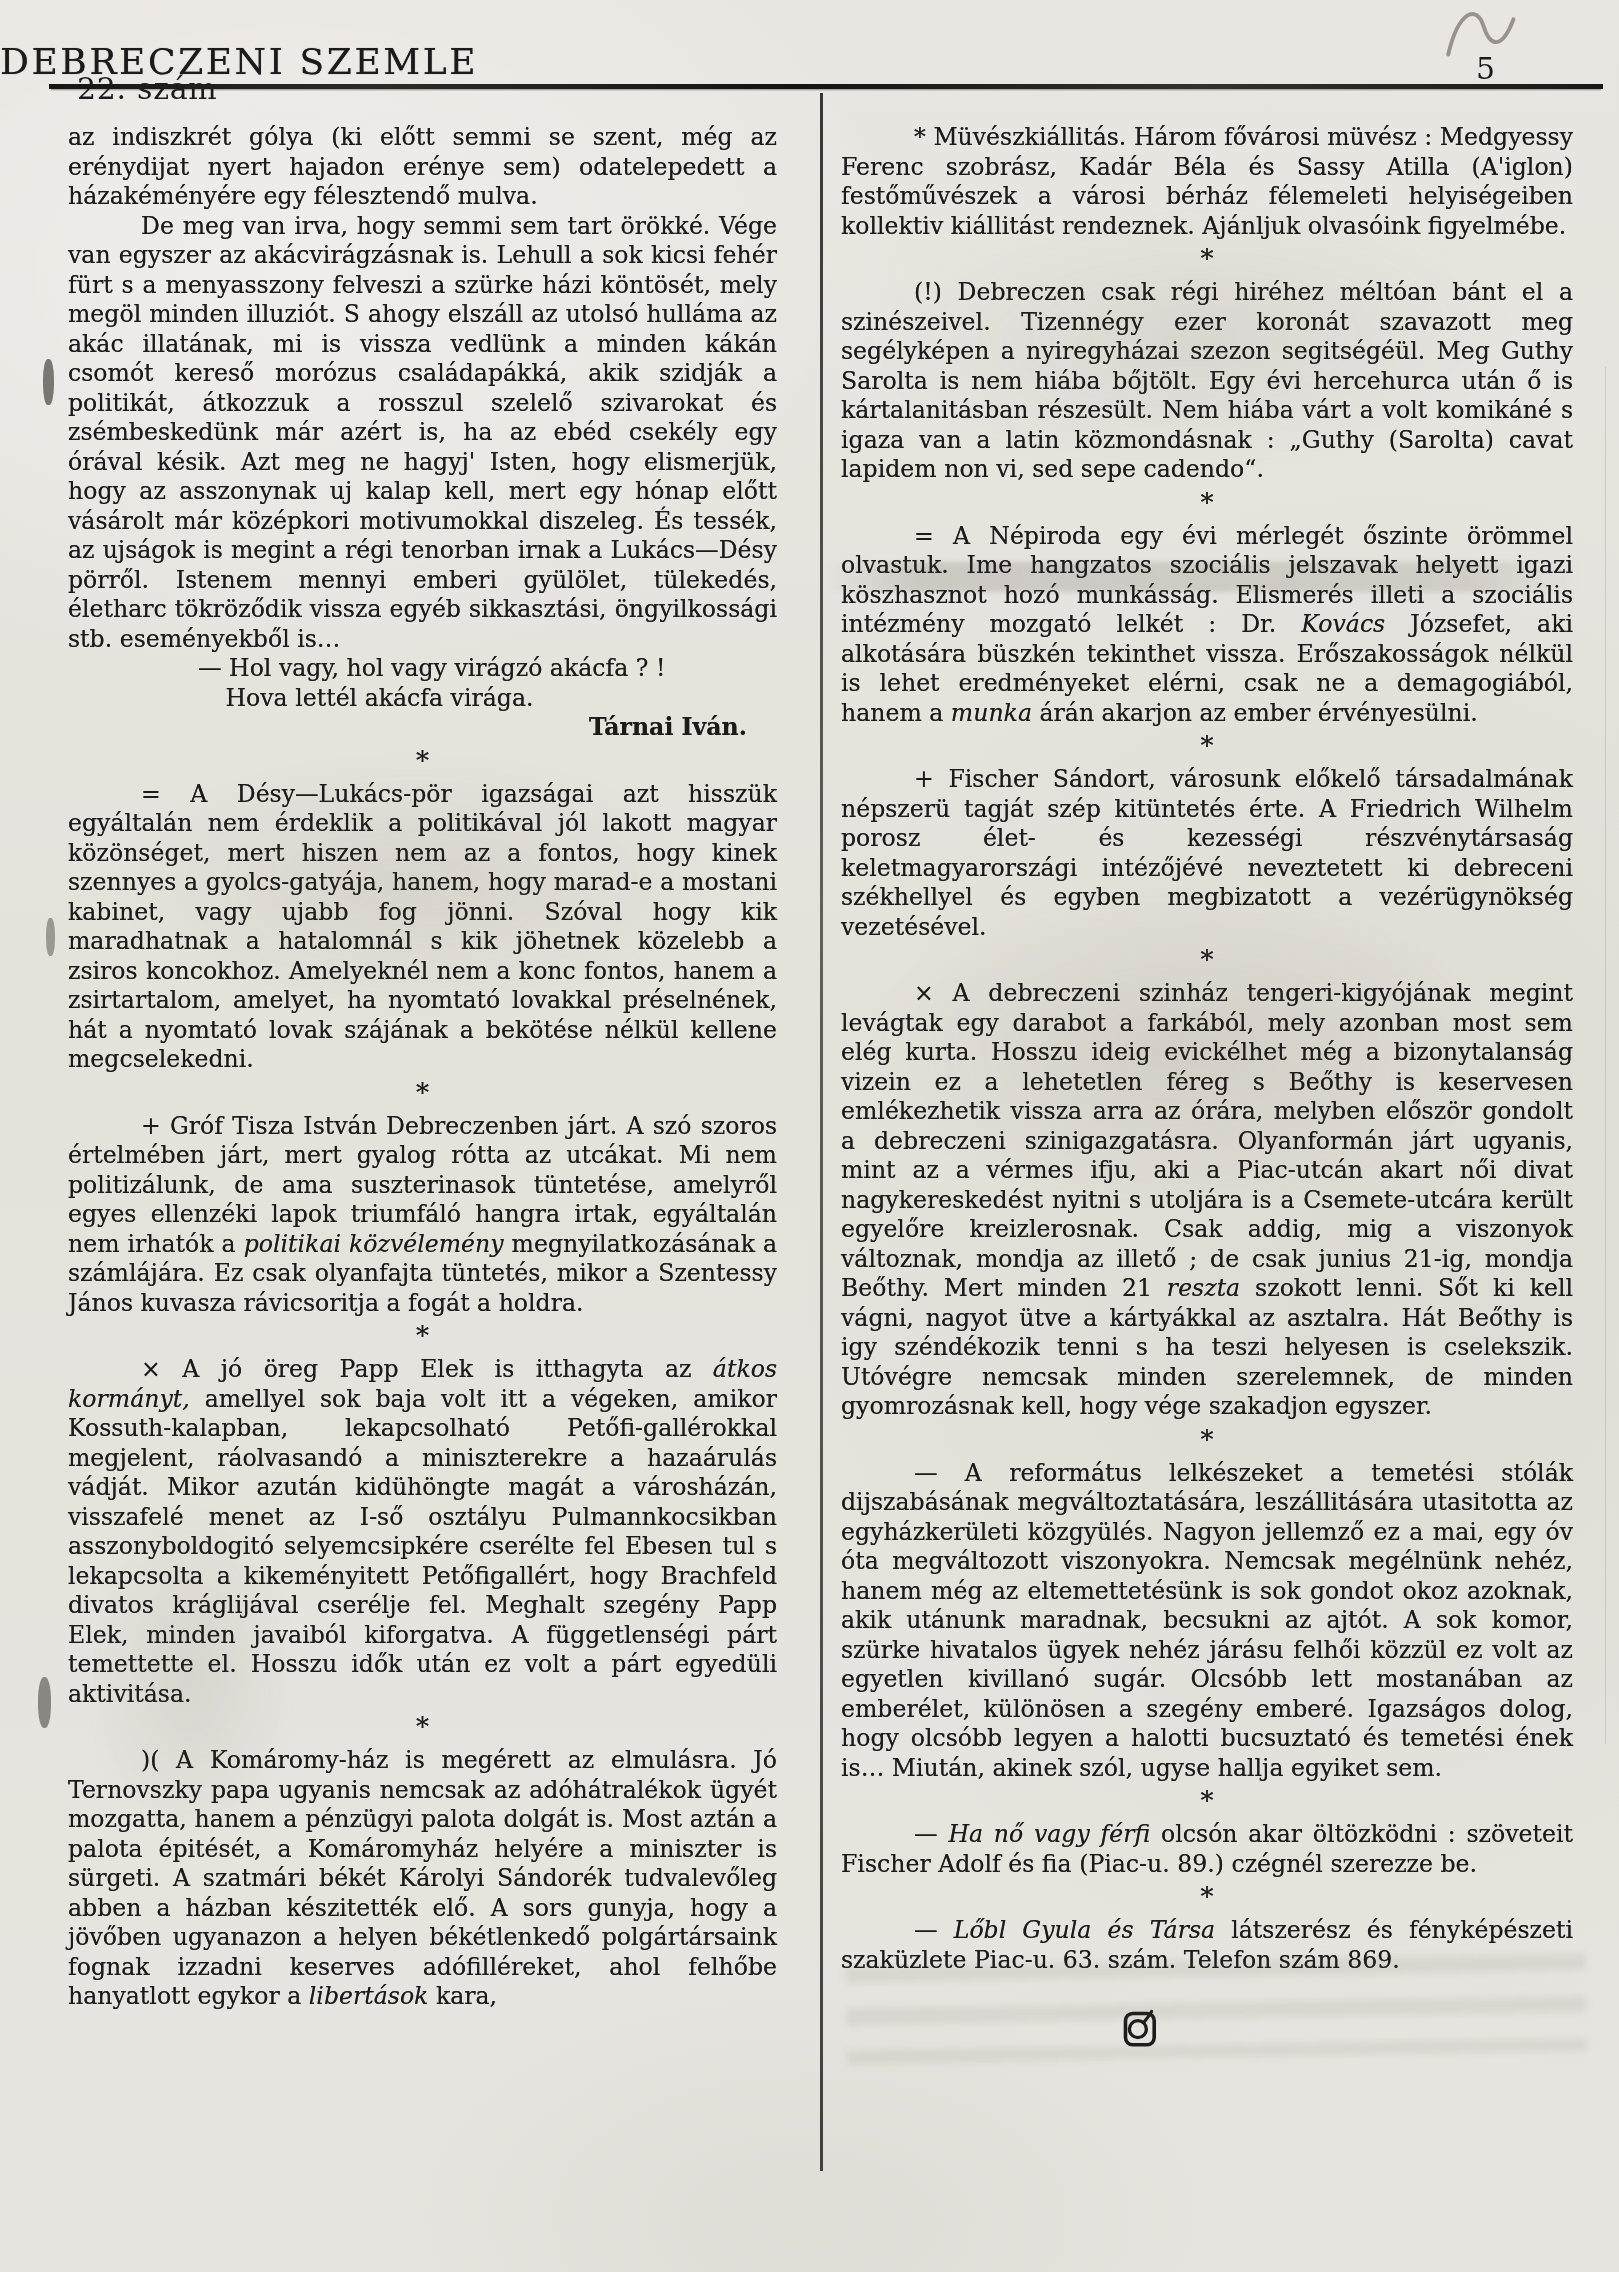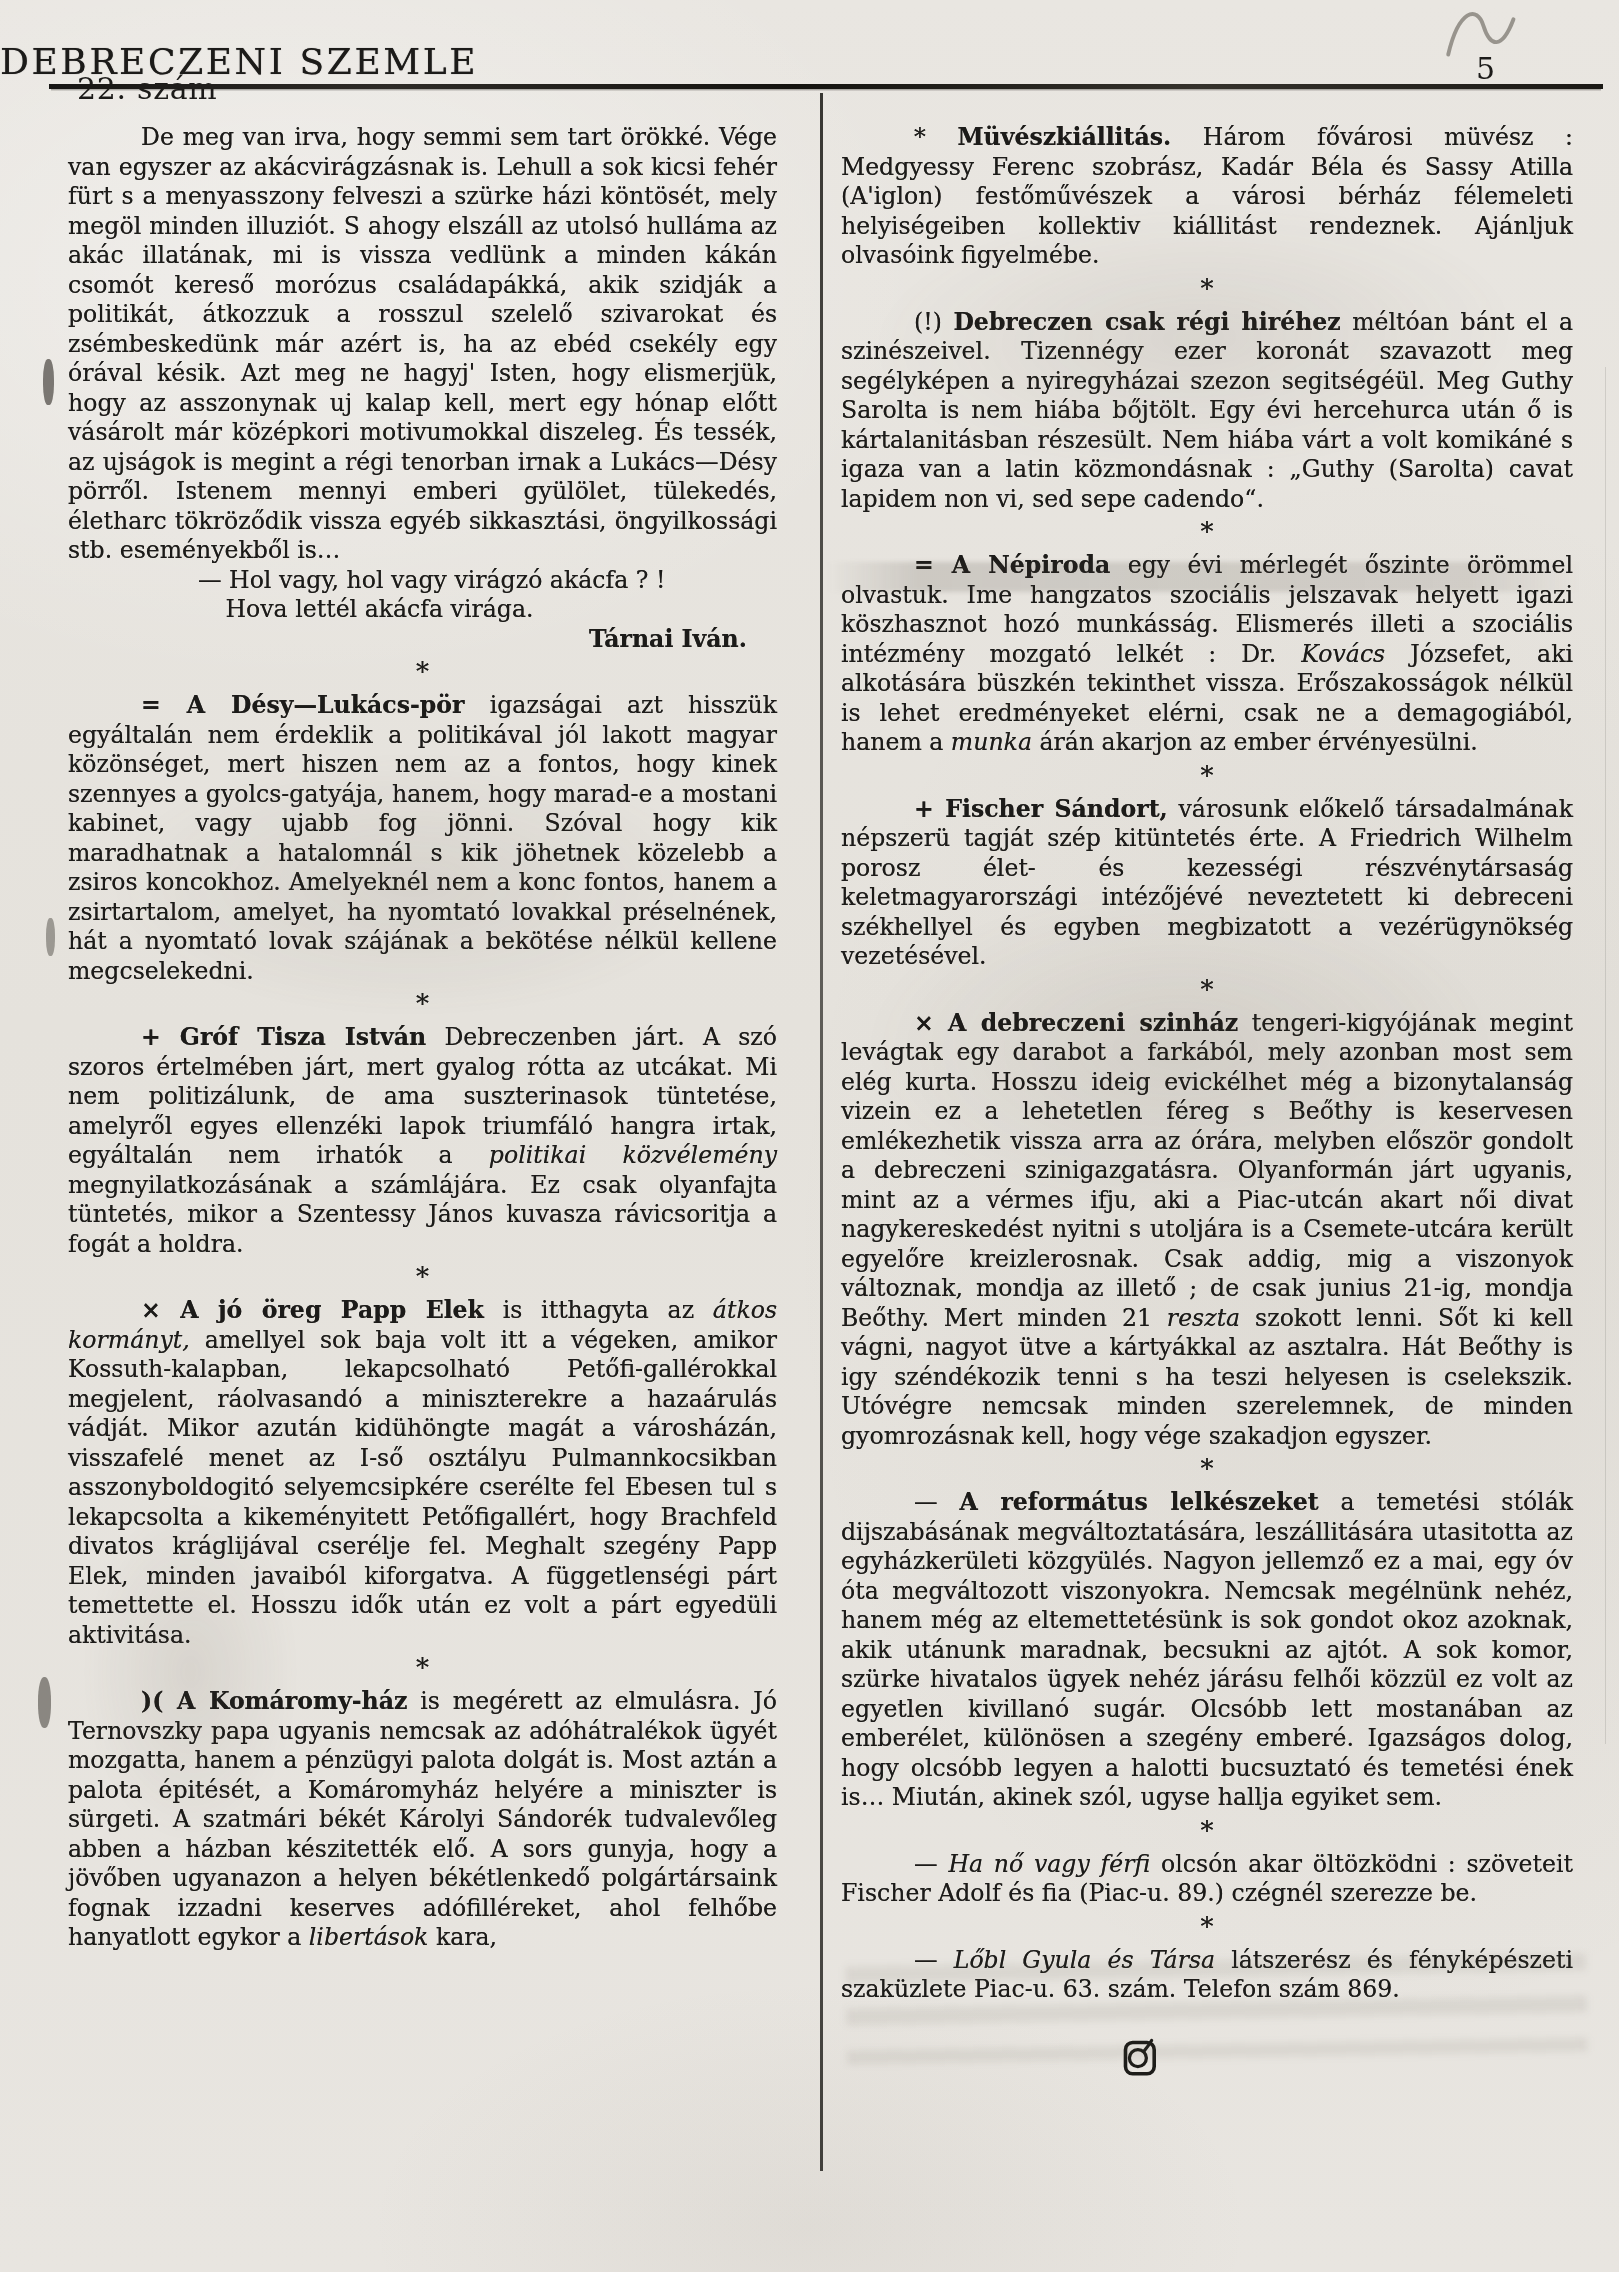--- a/index.html
+++ b/index.html
@@ -29,21 +29,21 @@
   .column-divider{position:absolute;left:820px;top:93px;width:2.6px;height:2078px;
     background:linear-gradient(180deg,rgba(25,24,20,.85) 0%,rgba(25,24,20,.65) 40%,rgba(25,24,20,.8) 100%);}
   .margin-line{position:absolute;left:1605px;top:367px;width:1.3px;height:1377px;background:rgba(40,36,30,.13);}
   
   .col{position:absolute;top:123px;font-size:23.6px;line-height:29.5px;
     text-shadow:0 0 0.4px rgba(28,27,24,.75);}
   .col-left{left:68px;width:709px;}
   .col-right{left:841px;width:732px;}
   .para{margin:0;text-align:justify;}
   .para.indent{text-indent:73px;}
-  .seg-bold{font-weight:bold;}
+  .seg-bold{font-weight:normal;}
   .seg-italic{font-style:italic;}
   .separator{text-align:center;font-size:26px;height:37px;line-height:37px;}
   .verse{padding-left:130px;}
   .verse-line + .verse-line{padding-left:27.5px;}
   .signature{text-align:right;padding-right:30px;font-weight:bold;}
   .stamp{margin:27.5px 0 0 281px;width:39px;}
   .stamp svg{display:block;}
   
   .ghost{position:absolute;pointer-events:none;filter:blur(3.3px);}
   .g-band{background:linear-gradient(90deg,transparent,rgba(70,62,52,.16) 12%,rgba(70,62,52,.13) 85%,transparent);filter:blur(2px);}
@@ -58,20 +58,21 @@
 <div class="page">
 
   <div class="issue">22. szám</div>
   <div class="masthead">DEBRECZENI SZEMLE</div>
   <div class="pageno">5</div>
   <div class="header-rule"></div>
   <div class="column-divider"></div>
   <div class="margin-line"></div>
 
   <div class="col col-left">
+      <p class="para"><span class="seg-normal">az indiszkrét gólya (ki előtt semmi se szent, még az erénydijat nyert hajadon erénye sem) odatelepedett a házakéményére egy félesztendő mulva.</span></p>
       <p class="para indent"><span class="seg-normal">De meg van irva, hogy semmi sem tart örökké. Vége van egyszer az akácvirágzásnak is. Lehull a sok kicsi fehér fürt s a menyasszony felveszi a szürke házi köntösét, mely megöl minden illuziót. S ahogy elszáll az utolsó hulláma az akác illatának, mi is vissza vedlünk a minden kákán csomót kereső morózus családapákká, akik szidják a politikát, átkozzuk a rosszul szelelő szivarokat és zsémbeskedünk már azért is, ha az ebéd csekély egy órával késik. Azt meg ne hagyj' Isten, hogy elismerjük, hogy az asszonynak uj kalap kell, mert egy hónap előtt vásárolt már középkori motivumokkal diszeleg. És tessék, az ujságok is megint a régi tenorban irnak a Lukács—Désy pörről. Istenem mennyi emberi gyülölet, tülekedés, életharc tökröződik vissza egyéb sikkasztási, öngyilkossági stb. eseményekből is…</span></p>
       <div class="verse">
         <div class="verse-line">— Hol vagy, hol vagy virágzó akácfa ? !</div>
         <div class="verse-line">Hova lettél akácfa virága.</div>
       </div>
       <div class="signature">Tárnai Iván.</div>
       <div class="separator">*</div>
       <p class="para indent"><span class="seg-bold">= A Désy—Lukács-pör</span><span class="seg-normal"> igazságai azt hisszük egyáltalán nem érdeklik a politikával jól lakott magyar közönséget, mert hiszen nem az a fontos, hogy kinek szennyes a gyolcs-gatyája, hanem, hogy marad-e a mostani kabinet, vagy ujabb fog jönni. Szóval hogy kik maradhatnak a hatalomnál s kik jöhetnek közelebb a zsiros koncokhoz. Amelyeknél nem a konc fontos, hanem a zsirtartalom, amelyet, ha nyomtató lovakkal préselnének, hát a nyomtató lovak szájának a bekötése nélkül kellene megcselekedni.</span></p>
       <div class="separator">*</div>
       <p class="para indent"><span class="seg-bold">+ Gróf Tisza István</span><span class="seg-normal"> Debreczenben járt. A szó szoros értelmében járt, mert gyalog rótta az utcákat. Mi nem politizálunk, de ama suszterinasok tüntetése, amelyről egyes ellenzéki lapok triumfáló hangra irtak, egyáltalán nem irhatók a </span><span class="seg-italic">politikai közvélemény</span><span class="seg-normal"> megnyilatkozásának a számlájára. Ez csak olyanfajta tüntetés, mikor a Szentessy János kuvasza rávicsoritja a fogát a holdra.</span></p>

